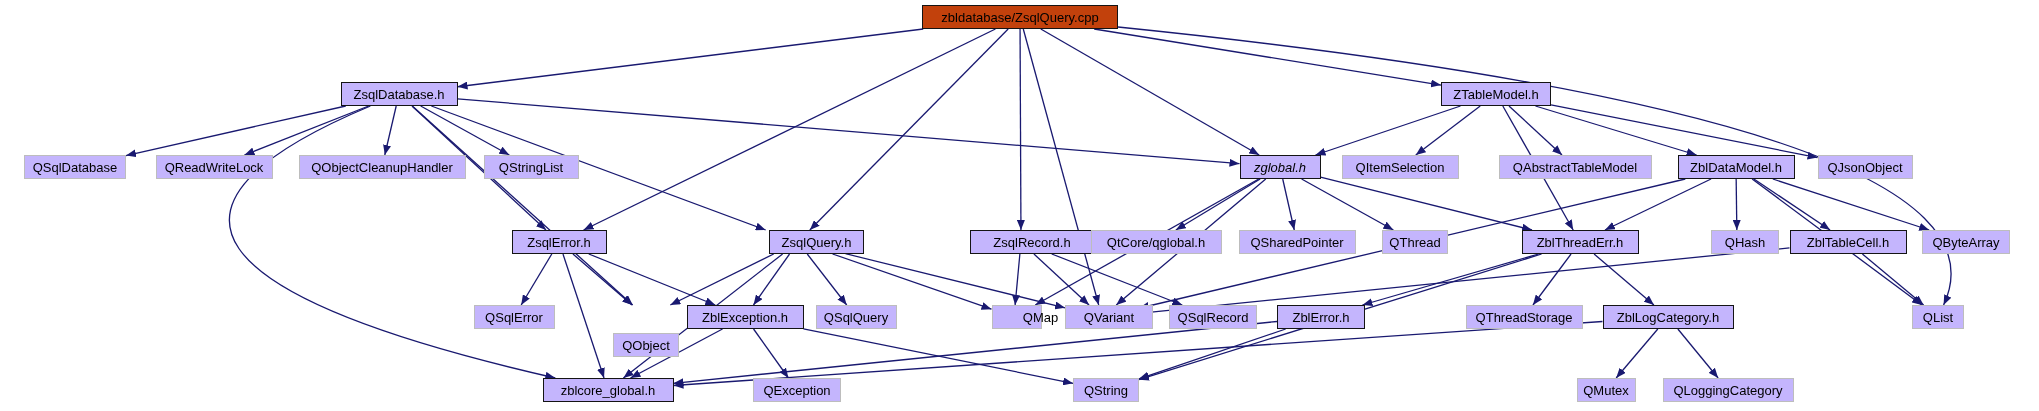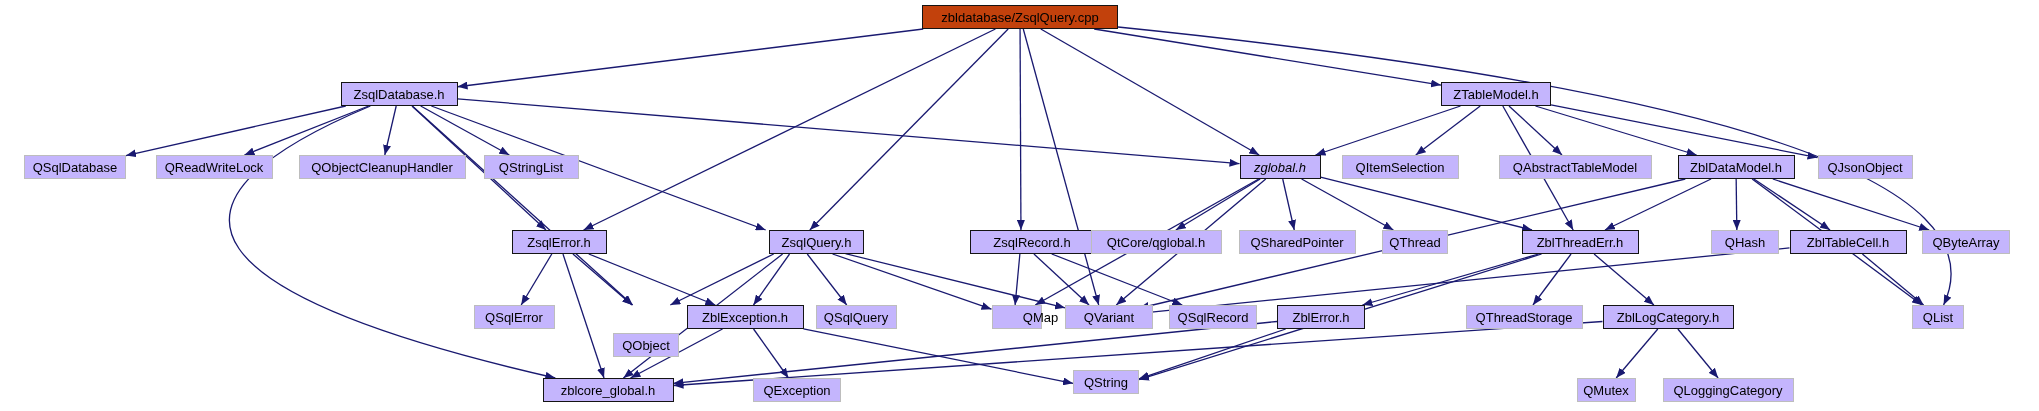--- a/index.html
+++ b/index.html
@@ -129,17 +129,17 @@
       <div class="node external" style="left: 815.5px; top: 305px; width: 81px;">QSqlQuery</div>
       <div class="node external" style="left: 991.5px; top: 305px; width: 45px; padding-left: 48px;">QMap</div>
       <div class="node external" style="left: 1065px; top: 305px; width: 88px;">QVariant</div>
       <div class="node external" style="left: 1169px; top: 305px; width: 88px;">QSqlRecord</div>
       <div class="node internal" style="left: 1277px; top: 305px; width: 88px;">ZblError.h</div>
       <div class="node external" style="left: 1465.5px; top: 305px; width: 117px;">QThreadStorage</div>
       <div class="node internal" style="left: 1602.5px; top: 305px; width: 131px;">ZblLogCategory.h</div>
       <div class="node external" style="left: 1912px; top: 305px; width: 52px;">QList</div>
       <div class="node internal" style="left: 542.5px; top: 378px; width: 131px;">zblcore_global.h</div>
       <div class="node external" style="left: 753px; top: 378px; width: 88px;">QException</div>
-      <div class="node external" style="left: 1073px; top: 370px; width: 66px;">QString</div>
+      <div class="node external" style="left: 1073px; top: 378px; width: 66px;">QString</div>
       <div class="node external" style="left: 1576.5px; top: 378px; width: 59px;">QMutex</div>
       <div class="node external" style="left: 1662.5px; top: 378px; width: 131px;">QLoggingCategory</div>
     </div>
 </div>
 
 </body></html>

